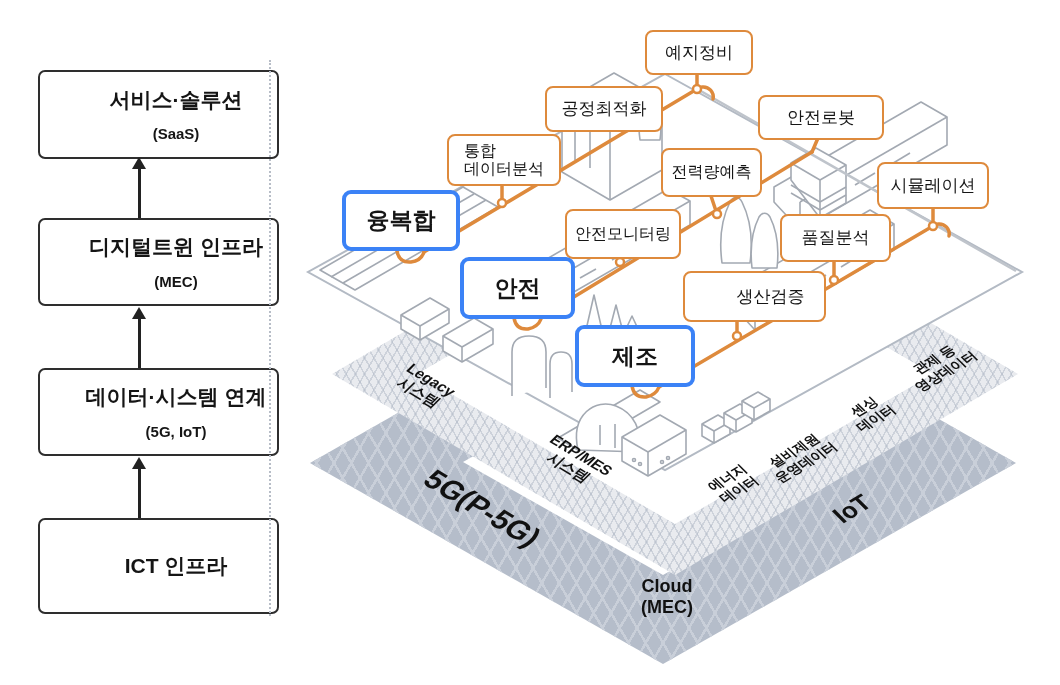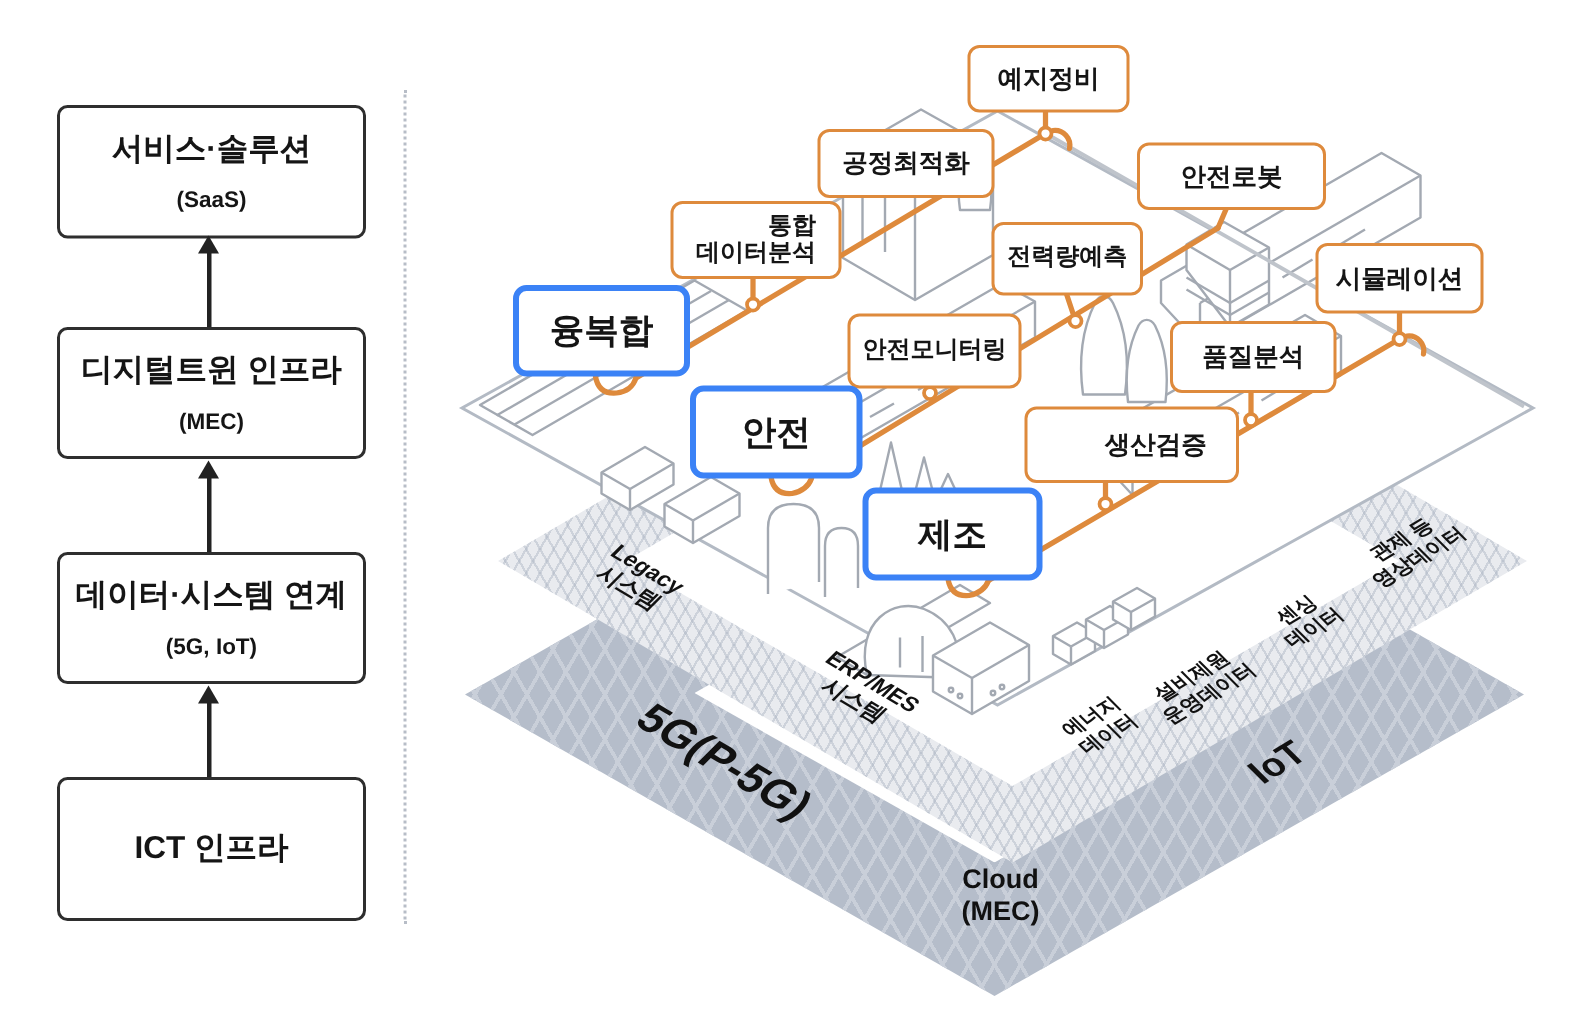--- a/index.html
+++ b/index.html
@@ -1,21 +1,21 @@
 <!DOCTYPE html>
 <html><head>
 <meta charset="utf-8">
 <style>
   html,body{margin:0;padding:0;background:#fff;}
   #canvas{position:relative;width:1060px;height:685px;background:#fff;overflow:hidden;
           font-family:"Liberation Sans","DejaVu Sans",sans-serif;color:#151515;}
 
   
   .fbox{position:absolute;background:#fff;border:2.5px solid #2e2e2e;border-radius:7px;
-        display:flex;flex-direction:column;align-items:center;justify-content:center;}
+        display:flex;flex-direction:column;align-items:center;justify-content:center;padding-left:35px;}
   .fbox .t{font-size:21px;font-weight:bold;line-height:1.25;}
   .fbox .s{font-size:15px;font-weight:bold;margin-top:12px;}
   .aline{position:absolute;width:3px;background:#222;}
   .ahead{position:absolute;width:0;height:0;border-left:7px solid transparent;
          border-right:7px solid transparent;border-bottom:12px solid #222;}
   .divider{position:absolute;left:269px;top:60px;height:556px;width:0;
            border-left:2px dotted #b7bdc7;}
 
   
   .diamond{position:absolute;}
@@ -39,22 +39,22 @@
   #artwork{position:absolute;left:0;top:0;width:1060px;height:685px;pointer-events:none;}
 
   
   .band{position:absolute;font-weight:bold;text-align:center;white-space:pre-line;
         line-height:1.15;color:#111;}
   .face-left{transform:rotate(31deg) skewX(-14deg);}
   .face-right{transform:rotate(-31deg) skewX(14deg);}
 
   
   .lbl{position:absolute;background:#fff;border:2px solid #de8a3c;border-radius:8px;
-       display:flex;align-items:center;justify-content:center;text-align:right;
-       font-weight:bold;font-size:17px;line-height:1.15;white-space:pre-line;}
+       display:flex;align-items:center;justify-content:center;text-align:left;
+       font-weight:normal;font-size:17px;line-height:1.15;white-space:pre-line;}
   .cat{position:absolute;background:#fff;border:4px solid #3b82f6;border-radius:9px;
        display:flex;align-items:center;justify-content:center;text-align:center;
        font-weight:bold;font-size:23px;}
 </style>
 </head>
 <body>
 
 <div id="canvas">
 
   <div class="fbox" style="left:38px;top:70px;width:202px;height:85px;">

